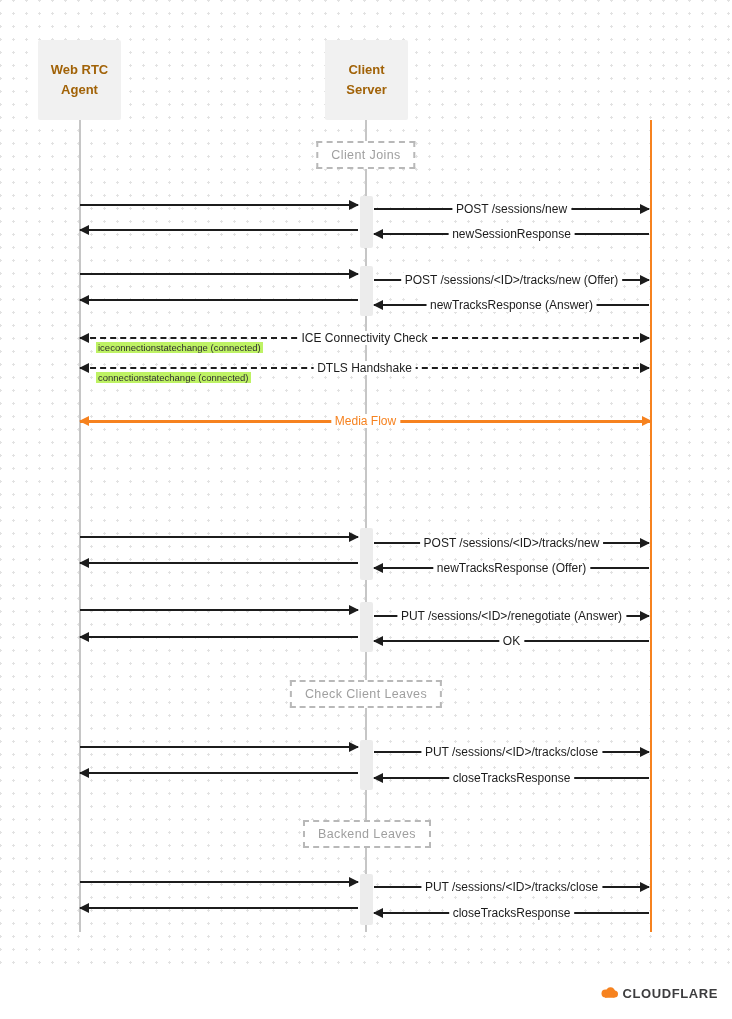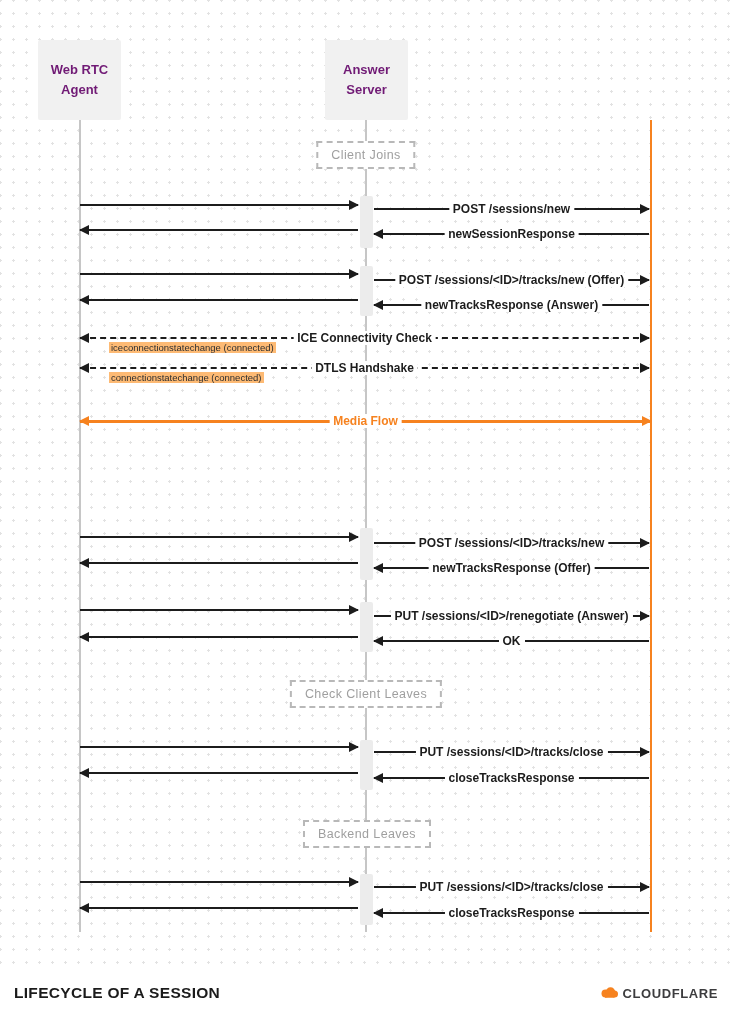--- a/index.html
+++ b/index.html
@@ -18,41 +18,41 @@
   .lifeline { position:absolute; width:2px; background:#c6c6c6; }
 
   
   .activation { position:absolute; width:13px; background:#ececec; border-radius:2px; }
 
   
   .actor-box { position:absolute; background:#f1f1f1; border-radius:2px;
                display:flex; flex-direction:column; align-items:center; justify-content:center;
                gap:2px; }
   .actor-highlight { background:#fdf2e3; }
-  .actor-label { font-weight:bold; font-size:13px; color:#701a75; line-height:1.35; text-align:center; }
+  .actor-label { font-weight:bold; font-size:13px; color:#a16207; line-height:1.35; text-align:center; }
   .actor-icon { line-height:0; margin-bottom:8px; }
 
   
   .section-box { position:absolute; transform:translate(-50%,-50%); background:#fff;
                  border:2px dashed #b8b8b8; padding:5px 13px; font-size:12.5px;
                  color:#9f9f9f; white-space:nowrap; letter-spacing:0.4px; }
 
   
   .msg { position:absolute; height:2px; }
   .msg-line { position:absolute; left:0; right:0; top:0; height:2px; background:#1c1c1c; }
   .msg-line.dashed { height:0; background:none !important; border-top:2px dashed #1c1c1c; }
   .head { position:absolute; top:-4px; width:0; height:0;
           border-top:5px solid transparent; border-bottom:5px solid transparent; }
   .head-right { right:-1px; border-left:10px solid #1c1c1c; }
   .head-left  { left:-1px;  border-right:10px solid #1c1c1c; }
   .msg-label { position:absolute; left:50%; top:1px; transform:translate(-50%,-50%);
-               background:#fff; padding:0 4px; font-weight:bold; font-size:12px;
+               background:#fff; padding:0 4px; font-weight:normal; font-size:12px;
                white-space:nowrap; color:#1c1c1c; }
-  .msg-sublabel { position:absolute; left:29px; top:5px; font-size:9.5px; color:#2e2e2e;
-                  background:#fdba74; padding:0 2px; white-space:nowrap; }
+  .msg-sublabel { position:absolute; left:16px; top:5px; font-size:9.5px; color:#2e2e2e;
+                  background:#bef264; padding:0 2px; white-space:nowrap; }
 
   
   .footer { position:absolute; left:0; right:0; bottom:0; height:52px; background:#fff; }
   .footer-title { position:absolute; left:14px; top:50%; transform:translateY(-50%);
                   font-weight:bold; font-size:15.5px; letter-spacing:0.3px; color:#1b1b1b; }
   .brand { position:absolute; right:14px; top:50%; transform:translateY(-50%);
            display:flex; align-items:center; gap:4px; }
   .brand-text { font-weight:bold; font-size:13px; letter-spacing:0.6px; color:#3c3c3e; }
 </style>
 </head>
@@ -68,21 +68,21 @@
       <div class="activation" style="left: 359.5px; top: 266px; height: 50px;"></div>
       <div class="activation" style="left: 359.5px; top: 528px; height: 52px;"></div>
       <div class="activation" style="left: 359.5px; top: 602px; height: 50px;"></div>
       <div class="activation" style="left: 359.5px; top: 740px; height: 50px;"></div>
       <div class="activation" style="left: 359.5px; top: 874px; height: 51px;"></div>
       <div class="actor-box" style="left: 38px; top: 40px; width: 83px; height: 80px;">
         <div class="actor-label">Web RTC</div>
         <div class="actor-label">Agent</div>
       </div>
       <div class="actor-box" style="left: 325px; top: 40px; width: 83px; height: 80px;">
-        <div class="actor-label">Answer</div>
+        <div class="actor-label">Client</div>
         <div class="actor-label">Server</div>
       </div>
       <div class="section-box" style="left: 366px; top: 155px;">Client Joins</div>
       <div class="section-box" style="left: 366px; top: 694px;">Check Client Leaves</div>
       <div class="section-box" style="left: 367px; top: 834px;">Backend Leaves</div>
       <div class="msg" style="left: 80px; top: 204px; width: 278px;">
         <div class="msg-line" style="background: rgb(28, 28, 28);"></div>
         <div class="head head-right" style="border-left-color: rgb(28, 28, 28);"></div>
       </div>
       <div class="msg" style="left: 374px; top: 208px; width: 275px;">
@@ -205,21 +205,20 @@
         <div class="head head-left" style="border-right-color: rgb(28, 28, 28);"></div>
       </div>
       <div class="msg" style="left: 374px; top: 912px; width: 275px;">
         <div class="msg-line" style="background: rgb(28, 28, 28);"></div>
         <div class="head head-left" style="border-right-color: rgb(28, 28, 28);"></div>
         <div class="msg-label">closeTracksResponse</div>
       </div>
     </div>
 
   <div class="footer">
-    <div class="footer-title">LIFECYCLE OF A SESSION</div>
     <div class="brand">
       <span class="brand-icon">
         <svg width="18" height="11" viewBox="0 0 36 22">
           <circle cx="11" cy="13" r="8" fill="#f6821f"></circle>
           <circle cx="21" cy="10" r="9.5" fill="#f6821f"></circle>
           <circle cx="29" cy="14" r="7" fill="#f6821f"></circle>
           <rect x="10" y="13" width="19" height="8.5" fill="#f6821f"></rect>
         </svg>
       </span>
       <span class="brand-text">CLOUDFLARE</span>

